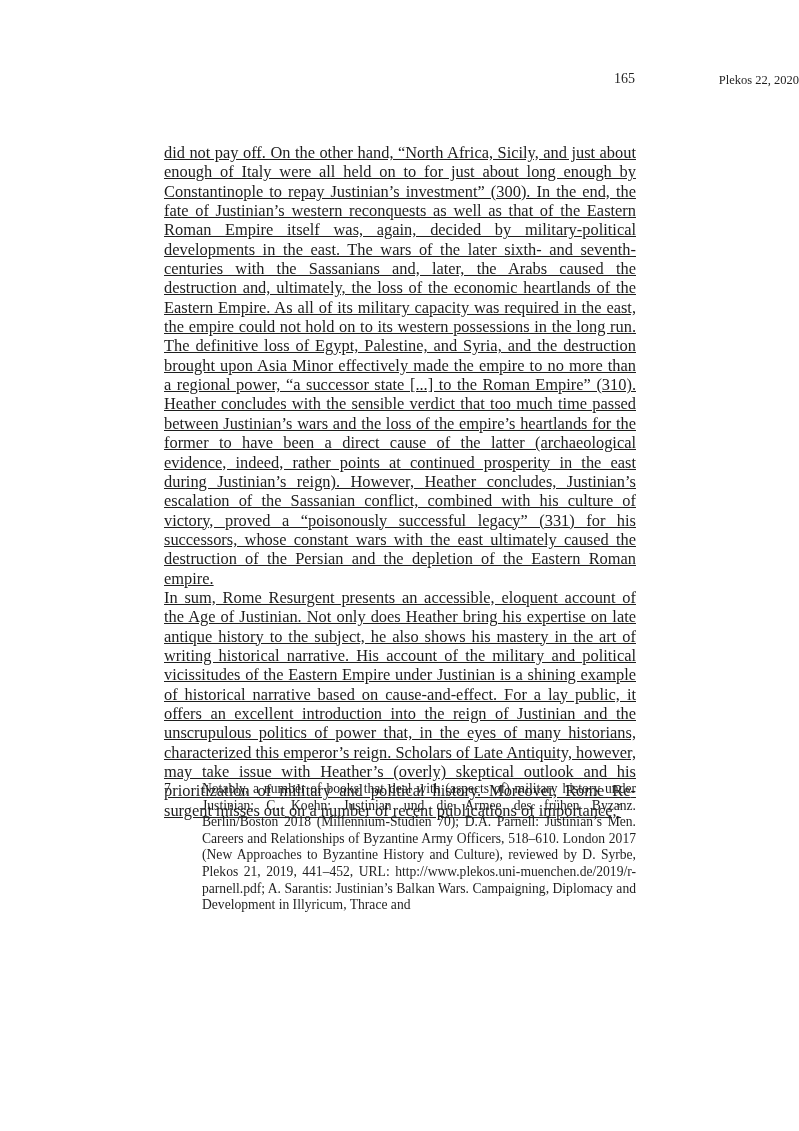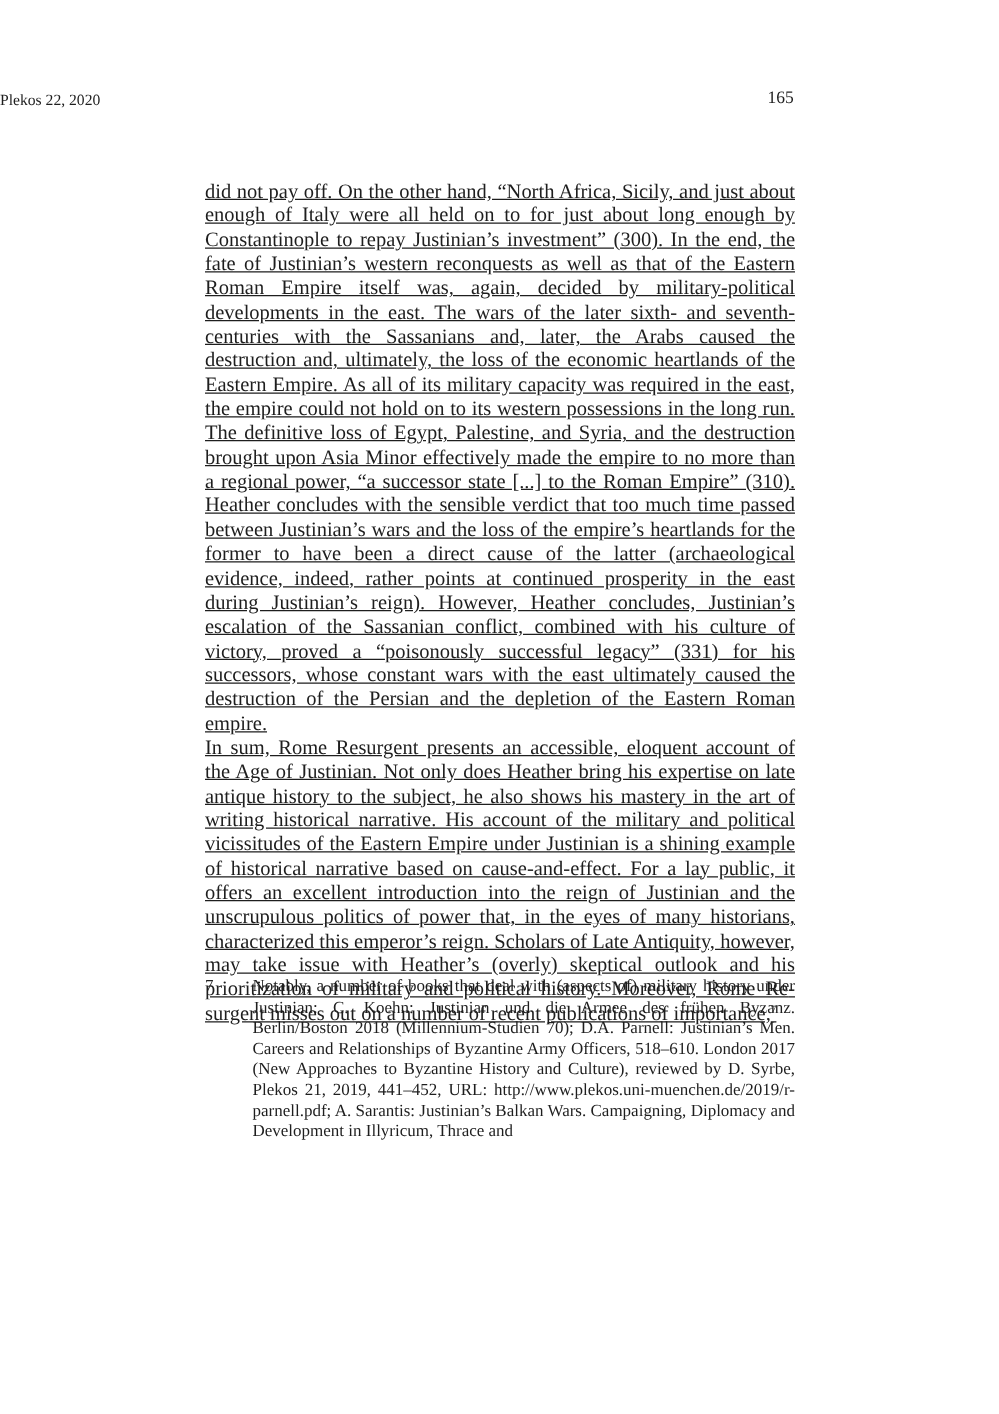--- a/index.html
+++ b/index.html
@@ -20,21 +20,21 @@
       top: 73px;
       left: 0;
       width: 799px;
       height: 20px;
       font-size: 12.5px;
     }
     .running-title {
       position: absolute;
       left: 0;
       width: 799px;
-      text-align: left;
+      text-align: right;
       top: 0;
     }
     .page-number {
       position: absolute;
       right: 164px;
       top: -2px;
       font-size: 14px;
     }
     .body-text {
       position: absolute;

